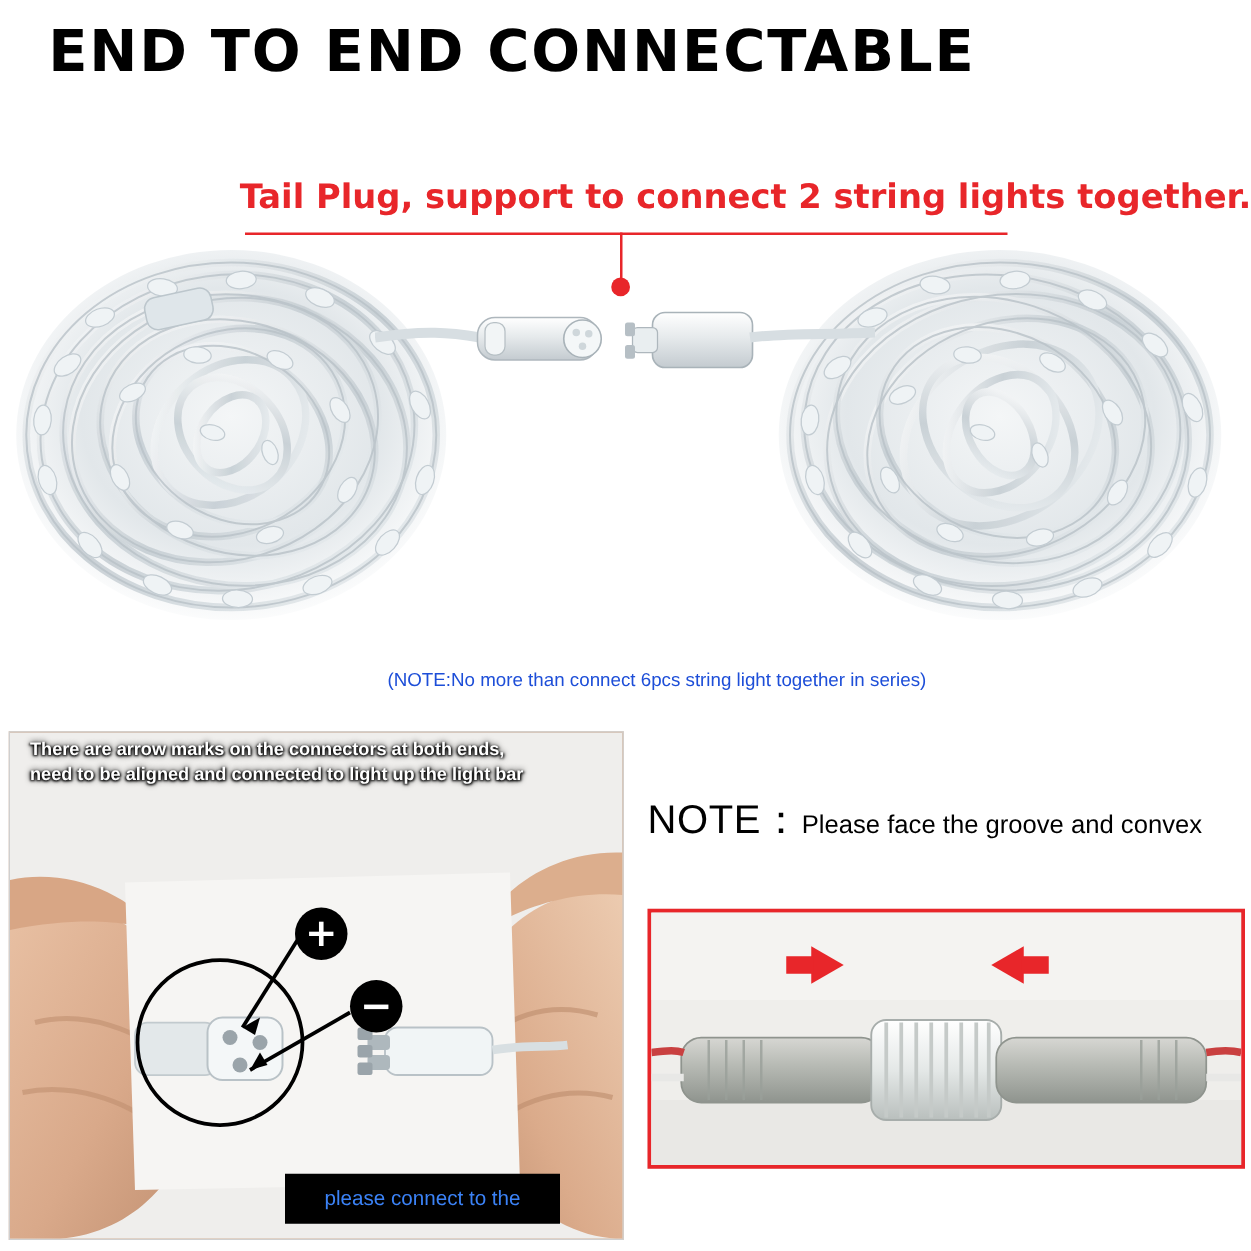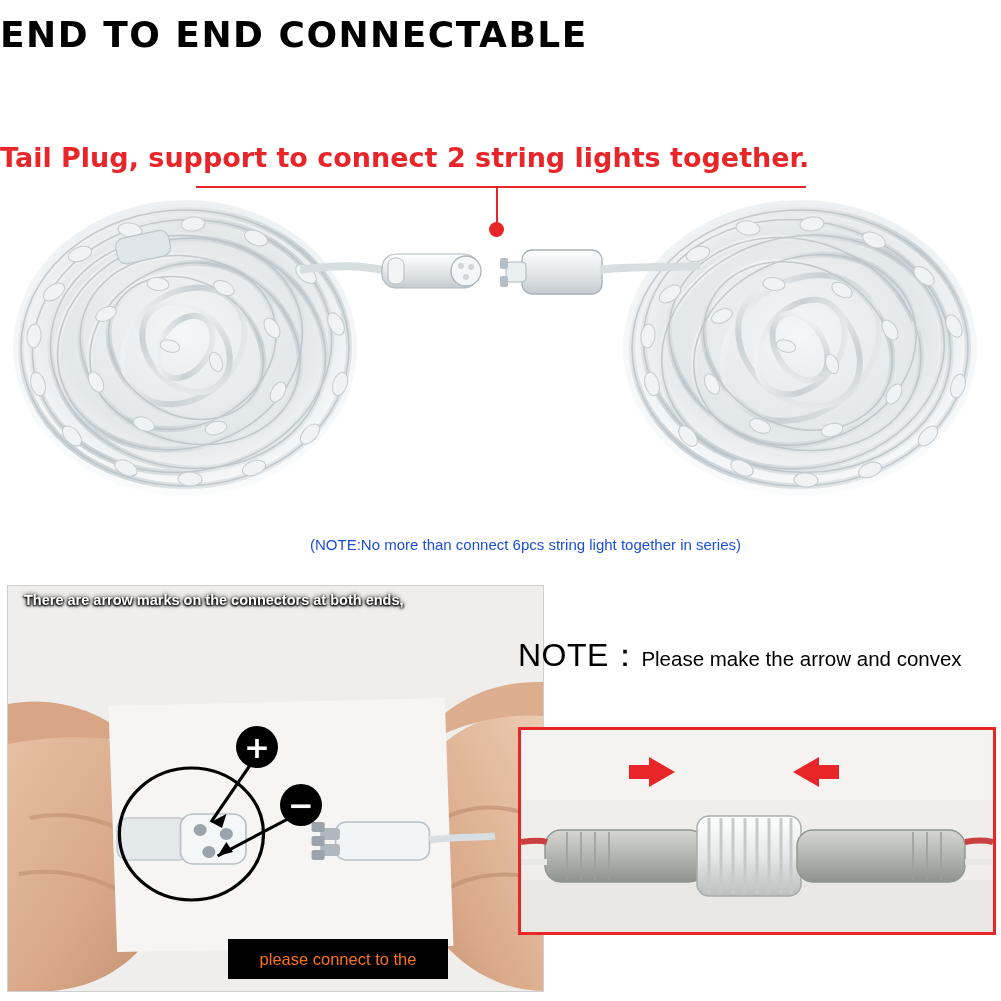--- a/index.html
+++ b/index.html
@@ -14,34 +14,35 @@
     position: relative;
     overflow: hidden;
   }
 
   
   .title {
     position: absolute;
     top: 14px;
     left: 0;
     width: 819px;
-    font-size: 36px;
+    text-align: center;
+    font-size: 46px;
     font-weight: bold;
     letter-spacing: 1.5px;
     color: #000000;
     font-family: "DejaVu Sans", sans-serif;
   }
 
   
   .subhead {
     position: absolute;
     top: 142px;
     left: 0;
     width: 1001px;
-    text-align: left;
+    text-align: right;
     font-size: 27px;
     font-weight: bold;
     color: #e8262a;
     font-family: "DejaVu Sans", sans-serif;
   }
 
   
   .pointer-line {
     position: absolute;
     top: 186px;
@@ -103,21 +104,20 @@
   
   .photo-panel {
     position: absolute;
     top: 585px;
     left: 7px;
     width: 490px;
     height: 405px;
     overflow: hidden;
     background: #d9b79c;
     border: 1px solid #cfcfcf;
-    padding-left: 45px;
   }
   .photo-bg { position: absolute; inset: 0; }
   .photo-bg svg { width: 100%; height: 100%; display: block; }
 
   .banner-text {
     position: absolute;
     top: 4px;
     left: 16px;
     width: 465px;
     color: #ffffff;
@@ -145,21 +145,21 @@
   }
   .plus-badge  { top: 140px; left: 228px; }
   .minus-badge { top: 198px; left: 272px; }
 
   .terminal-label {
     position: absolute;
     bottom: 12px;
     left: 220px;
     width: 220px;
     background: #000000;
-    color: #f97316;
+    color: #3b82f6;
     font-size: 16.5px;
     line-height: 22px;
     text-align: center;
     padding: 9px 4px;
     box-sizing: border-box;
     font-family: "Liberation Sans", sans-serif;
   }
 
   
   .note-right {
@@ -447,32 +447,33 @@
       <circle cx="168" cy="248" r="66" fill="none" stroke="#000000" stroke-width="3"></circle>
       <line x1="186" y1="236" x2="230" y2="166" stroke="#000000" stroke-width="3"></line>
       <polygon points="186,236 200,228 196,242" fill="#000000"></polygon>
       <line x1="192" y1="270" x2="272" y2="224" stroke="#000000" stroke-width="3"></line>
       <polygon points="192,270 206,266 200,256" fill="#000000"></polygon>
     </svg>
   </div>
 
   <div class="banner-text">
     <div>There are arrow marks on the connectors at both ends,</div>
+    <div>need to be aligned and connected to light up the light bar</div>
   </div>
 
   <div class="plus-badge">+</div>
   <div class="minus-badge">−</div>
 
   <div class="terminal-label">
     <div>please connect to the</div>
   </div>
 </div>
 
 <div class="note-right">
-  <span class="note-word">NOTE：</span><span>Please make the arrow and convex</span>
+  <span class="note-word">NOTE：</span><span>Please face the groove and convex</span>
 </div>
 
 <div class="connector-panel">
   <svg viewBox="0 0 472 202" preserveAspectRatio="none">
     <defs>
       <linearGradient id="tube" x1="0" y1="0" x2="0" y2="1">
         <stop offset="0%" stop-color="#d7d7d3"></stop>
         <stop offset="40%" stop-color="#b9bcb6"></stop>
         <stop offset="100%" stop-color="#8f948e"></stop>
       </linearGradient>

